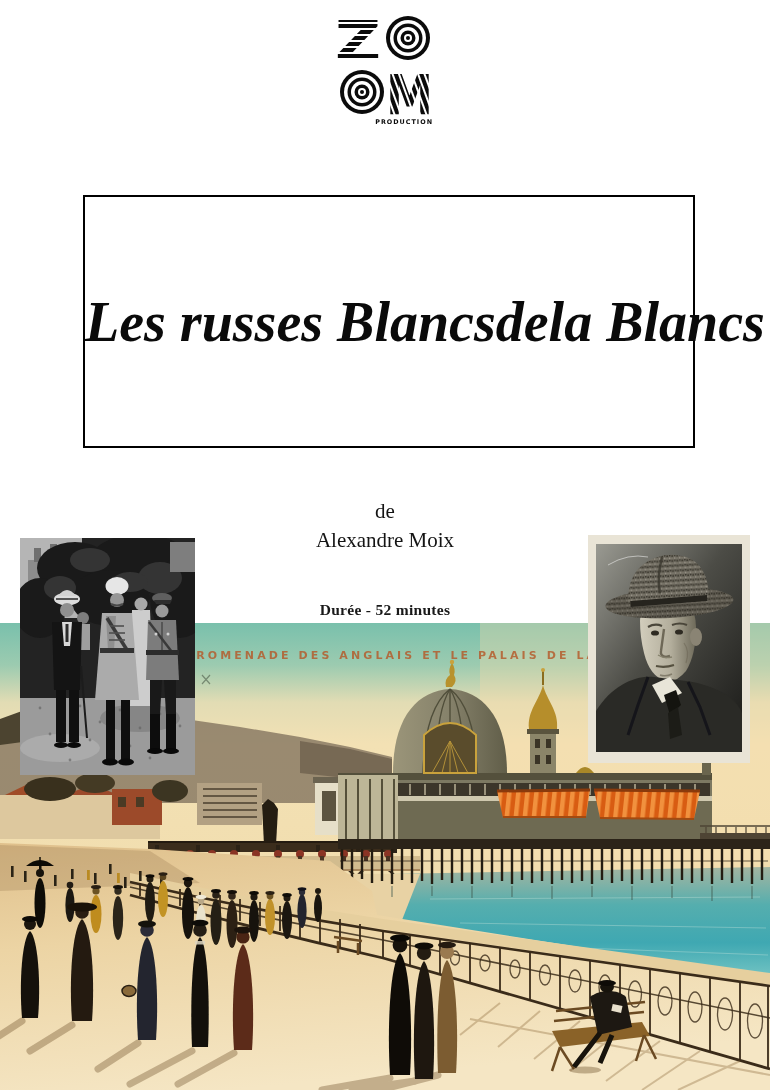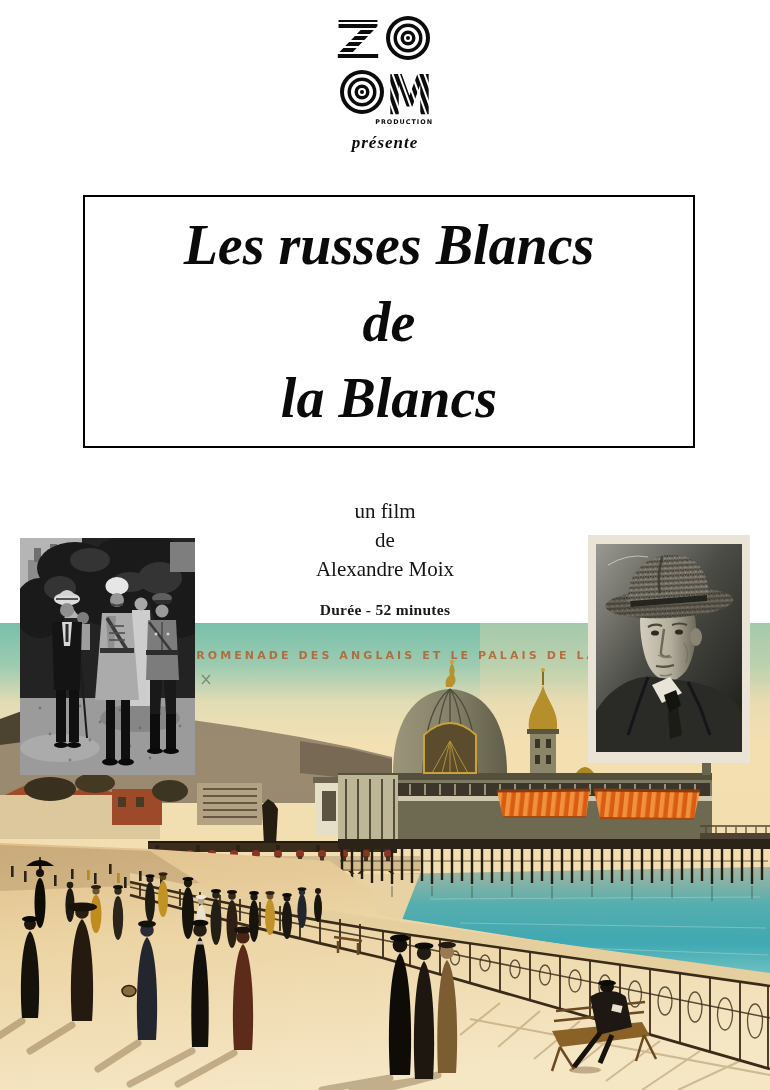--- a/index.html
+++ b/index.html
@@ -3,21 +3,21 @@
 <meta charset="utf-8">
 <style>
   html,body{margin:0;padding:0;background:#888;}
   .page{position:relative;width:770px;height:1090px;background:#ffffff;margin:0 auto;
         overflow:hidden;font-family:"Liberation Serif",serif;}
   .abs{position:absolute;}
   .logo-svg{left:337px;top:12px;width:96px;height:116px;}
   .presente{left:0;top:133px;width:770px;text-align:center;
             font-style:italic;font-weight:bold;font-size:17px;letter-spacing:1px;color:#0d0d0d;}
   .title-box{left:83px;top:195px;width:608px;height:249px;border:2px solid #000;
-             display:flex;flex-direction:column;justify-content:space-evenly;align-items:center;}
+             display:flex;justify-content:space-evenly;align-items:center;}
   .title-line{font-style:italic;font-weight:bold;font-size:56px;color:#0a0a0a;line-height:1;white-space:nowrap;}
   .credits{left:0;top:497px;width:770px;text-align:center;font-size:21px;line-height:29px;color:#141414;}
   .duration{left:0;top:601px;width:770px;text-align:center;font-size:15.5px;font-weight:600;
             letter-spacing:.3px;color:#191919;}
   .postcard{left:0;top:623px;width:770px;height:467px;}
   .photo-left{left:20px;top:538px;width:175px;height:237px;}
   .photo-right{left:588px;top:535px;width:162px;height:228px;}
   svg{display:block;}
 </style>
 </head>
@@ -52,30 +52,28 @@
       <circle cx="25" cy="80" r="14.5" fill="#0b0b0b"></circle>
         <circle cx="25" cy="80" r="11" fill="#fff"></circle>
       <circle cx="25" cy="80" r="7.5" fill="#0b0b0b"></circle>
         <circle cx="25" cy="80" r="4" fill="#fff"></circle>
       <circle cx="25" cy="80" r="2" fill="#0b0b0b"></circle>
     </g>
     <text x="49" y="102" font-family="DejaVu Sans, sans-serif" font-weight="bold" font-size="56" textLength="47" lengthAdjust="spacingAndGlyphs" fill="url(#dstripe)">M</text>
     <text x="96" y="112" text-anchor="end" font-family="DejaVu Sans, sans-serif" font-weight="bold" font-size="6.4" letter-spacing="1" fill="#0b0b0b">PRODUCTION</text>
   </svg>
 
-  <div class="abs presente">présente</div>
 
   <div class="abs title-box">
     <div class="title-line">Les russes Blancs</div>
     <div class="title-line">de</div>
     <div class="title-line">la Blancs</div>
   </div>
 
   <div class="abs credits">
-    <div>un film</div>
     <div>de</div>
     <div>Alexandre Moix</div>
   </div>
   <div class="abs duration">Durée  - 52 minutes</div>
 
   <svg class="abs postcard" viewBox="0 0 770 467">
     <defs>
       <linearGradient id="sky" x1="0" y1="0" x2="0" y2="1">
         <stop offset="0" stop-color="#79c0ac"></stop>
           <stop offset="0.09" stop-color="#9ccbb0"></stop>

